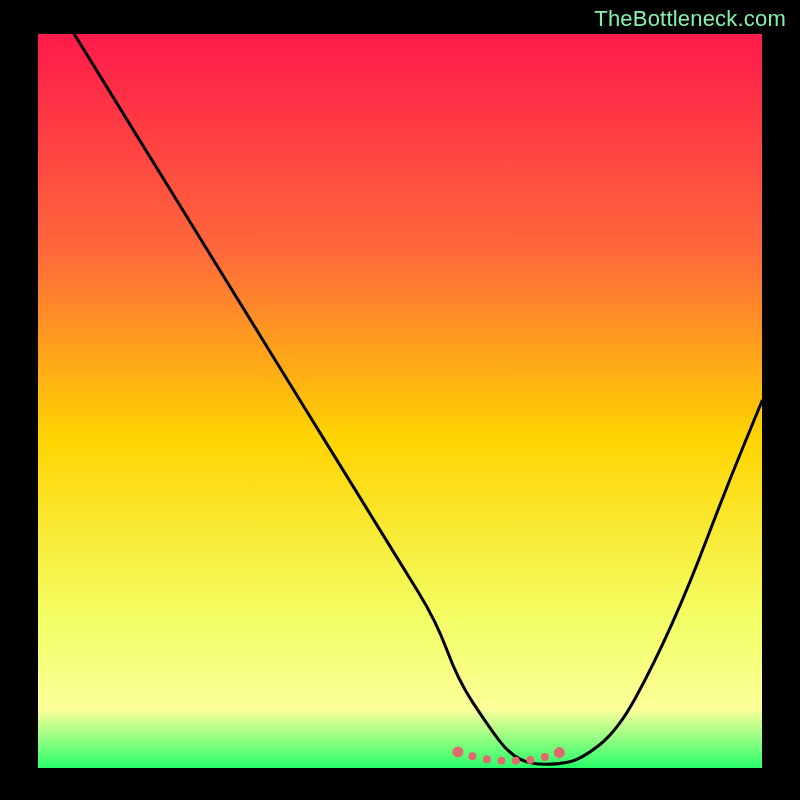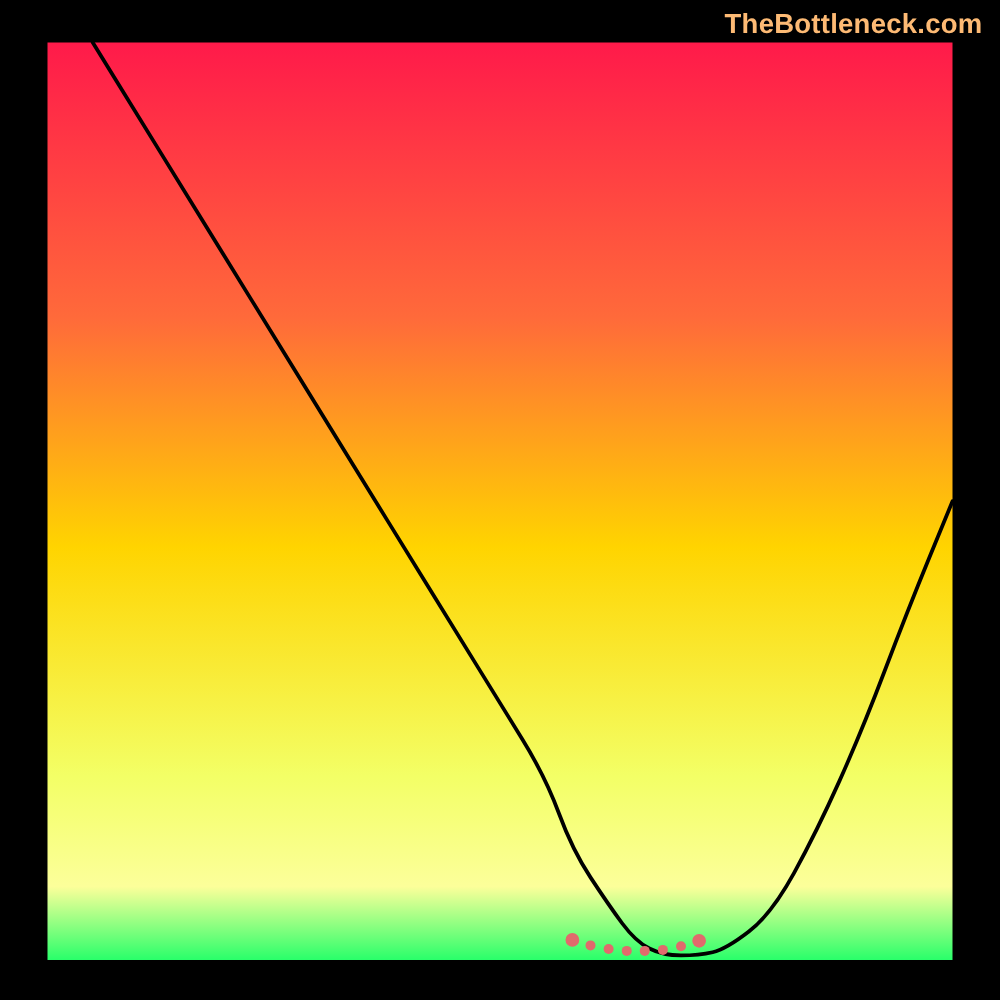--- a/index.html
+++ b/index.html
@@ -14,23 +14,23 @@
   .frame {
     position: relative;
     width: 800px;
     height: 800px;
     background: #000;
   }
   .watermark {
     position: absolute;
     top: 6px;
     right: 14px;
-    color: #fdba74;
+    color: #86efac;
     font-size: 22px;
-    font-weight: 700;
+    font-weight: 400;
     letter-spacing: 0.2px;
     z-index: 30;
   }
   svg {
     position: absolute;
     top: 0;
     left: 0;
   }
 </style>
 </head>

